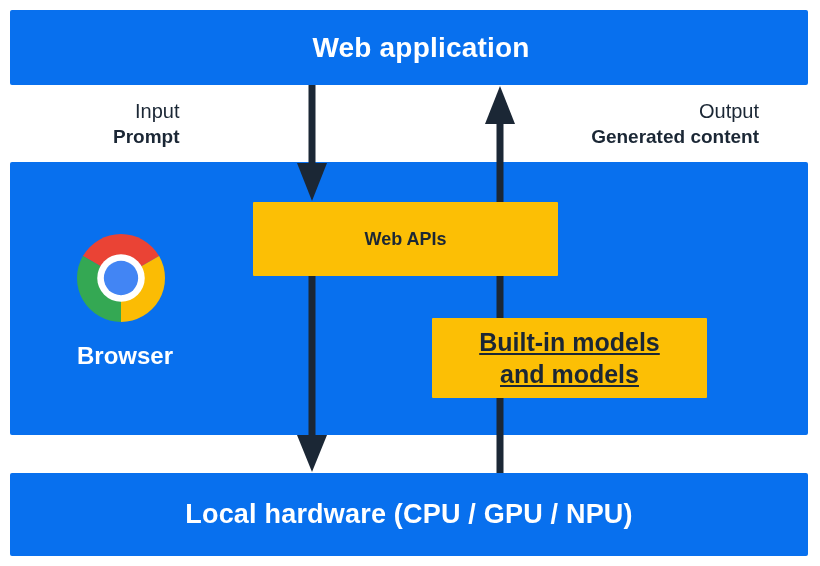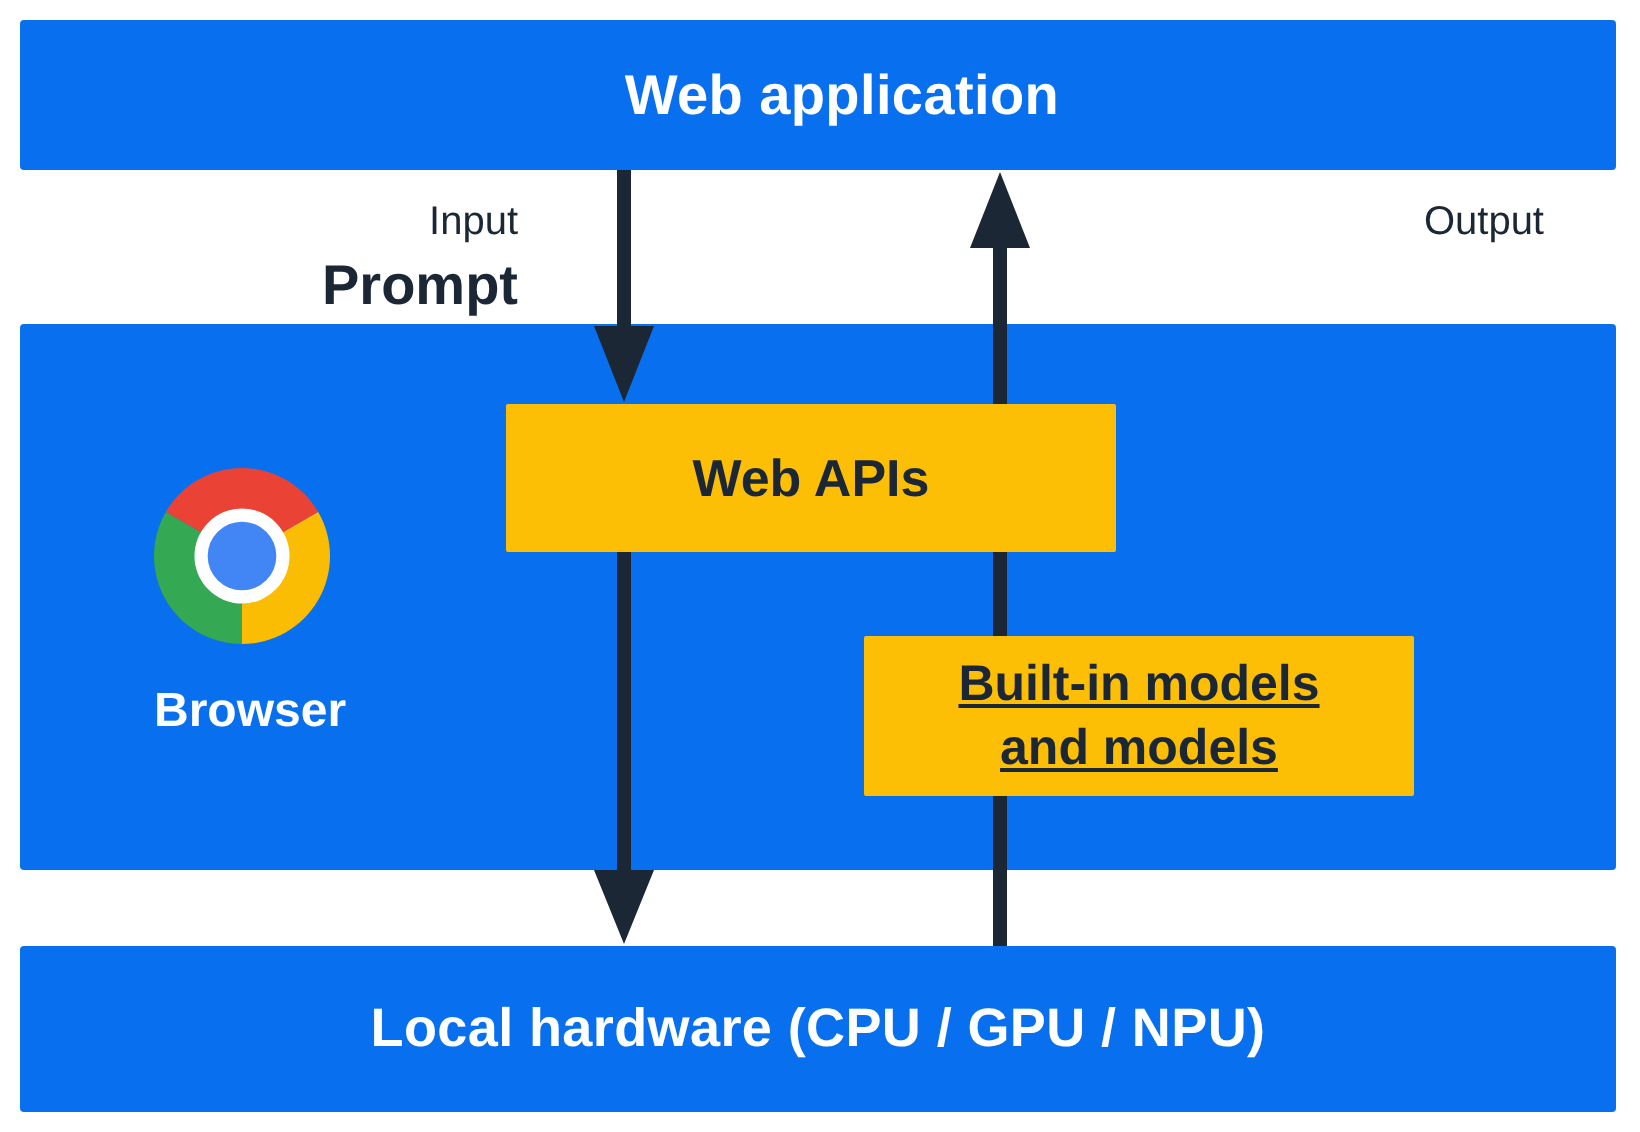--- a/index.html
+++ b/index.html
@@ -20,34 +20,34 @@
   }
   .blue-band{position:absolute;left:10px;width:798px;background:var(--blue);border-radius:2px;}
   .band-top{top:10px;height:75px;display:flex;align-items:center;justify-content:center;padding-left:24px;}
   .band-middle{top:162px;height:273px;}
   .band-bottom{top:473px;height:83px;display:flex;align-items:center;justify-content:center;}
   .band-title{color:var(--white);font-weight:bold;font-size:28px;letter-spacing:0.2px;}
   .band-bottom .band-title{font-size:27px;}
 
   .io-label{position:absolute;top:99px;color:var(--navy);line-height:1.2;}
   .io-left{left:113px;text-align:right;}
-  .io-right{right:48px;text-align:right;}
+  .io-right{right:61px;text-align:right;}
   .io-kind{font-size:20px;font-weight:normal;}
-  .io-value{font-size:28px;font-weight:bold;margin-top:3px;margin-left:48px;}
+  .io-value{font-size:19px;font-weight:bold;margin-top:3px;}
 
   .arrows{position:absolute;left:0;top:0;width:820px;height:566px;z-index:1;pointer-events:none;}
   .arrows line{stroke:var(--navy);stroke-width:7;}
   .arrows polygon{fill:var(--navy);}
 
   .yellow-box{
     position:absolute;background:var(--box_yellow);z-index:2;border-radius:1px;
     display:flex;align-items:center;justify-content:center;text-align:center;
     color:var(--navy);font-weight:bold;
   }
-  .box-webapis{left:253px;top:202px;width:305px;height:74px;font-size:26px;}
+  .box-webapis{left:253px;top:202px;width:305px;height:74px;font-size:18px;}
   .box-builtin{left:432px;top:318px;width:275px;height:80px;font-size:25px;line-height:1.28;text-decoration:underline;}
 
   .chrome-logo{position:absolute;left:77px;top:234px;width:88px;height:88px;z-index:1;}
   .browser-label{
     position:absolute;left:77px;top:342px;width:88px;text-align:center;z-index:1;
     color:var(--white);font-weight:bold;font-size:24px;
   }
 </style>
 </head>
 <body>
@@ -57,20 +57,21 @@
   <div class="blue-band band-top">
     <div class="band-title">Web application</div>
   </div>
 
   <div class="io-label io-left">
     <div class="io-kind">Input</div>
     <div class="io-value">Prompt</div>
   </div>
   <div class="io-label io-right">
     <div class="io-kind">Output</div>
+    <div class="io-value">Generated content</div>
   </div>
 
   <div class="blue-band band-middle"></div>
 
   <svg class="arrows" viewBox="0 0 820 566">
     <g>
       <line x1="312" y1="85" x2="312" y2="170"></line>
       <polygon points="297,163 327,163 312,201"></polygon>
       <line x1="312" y1="276" x2="312" y2="440"></line>
       <polygon points="297,435 327,435 312,472"></polygon>

